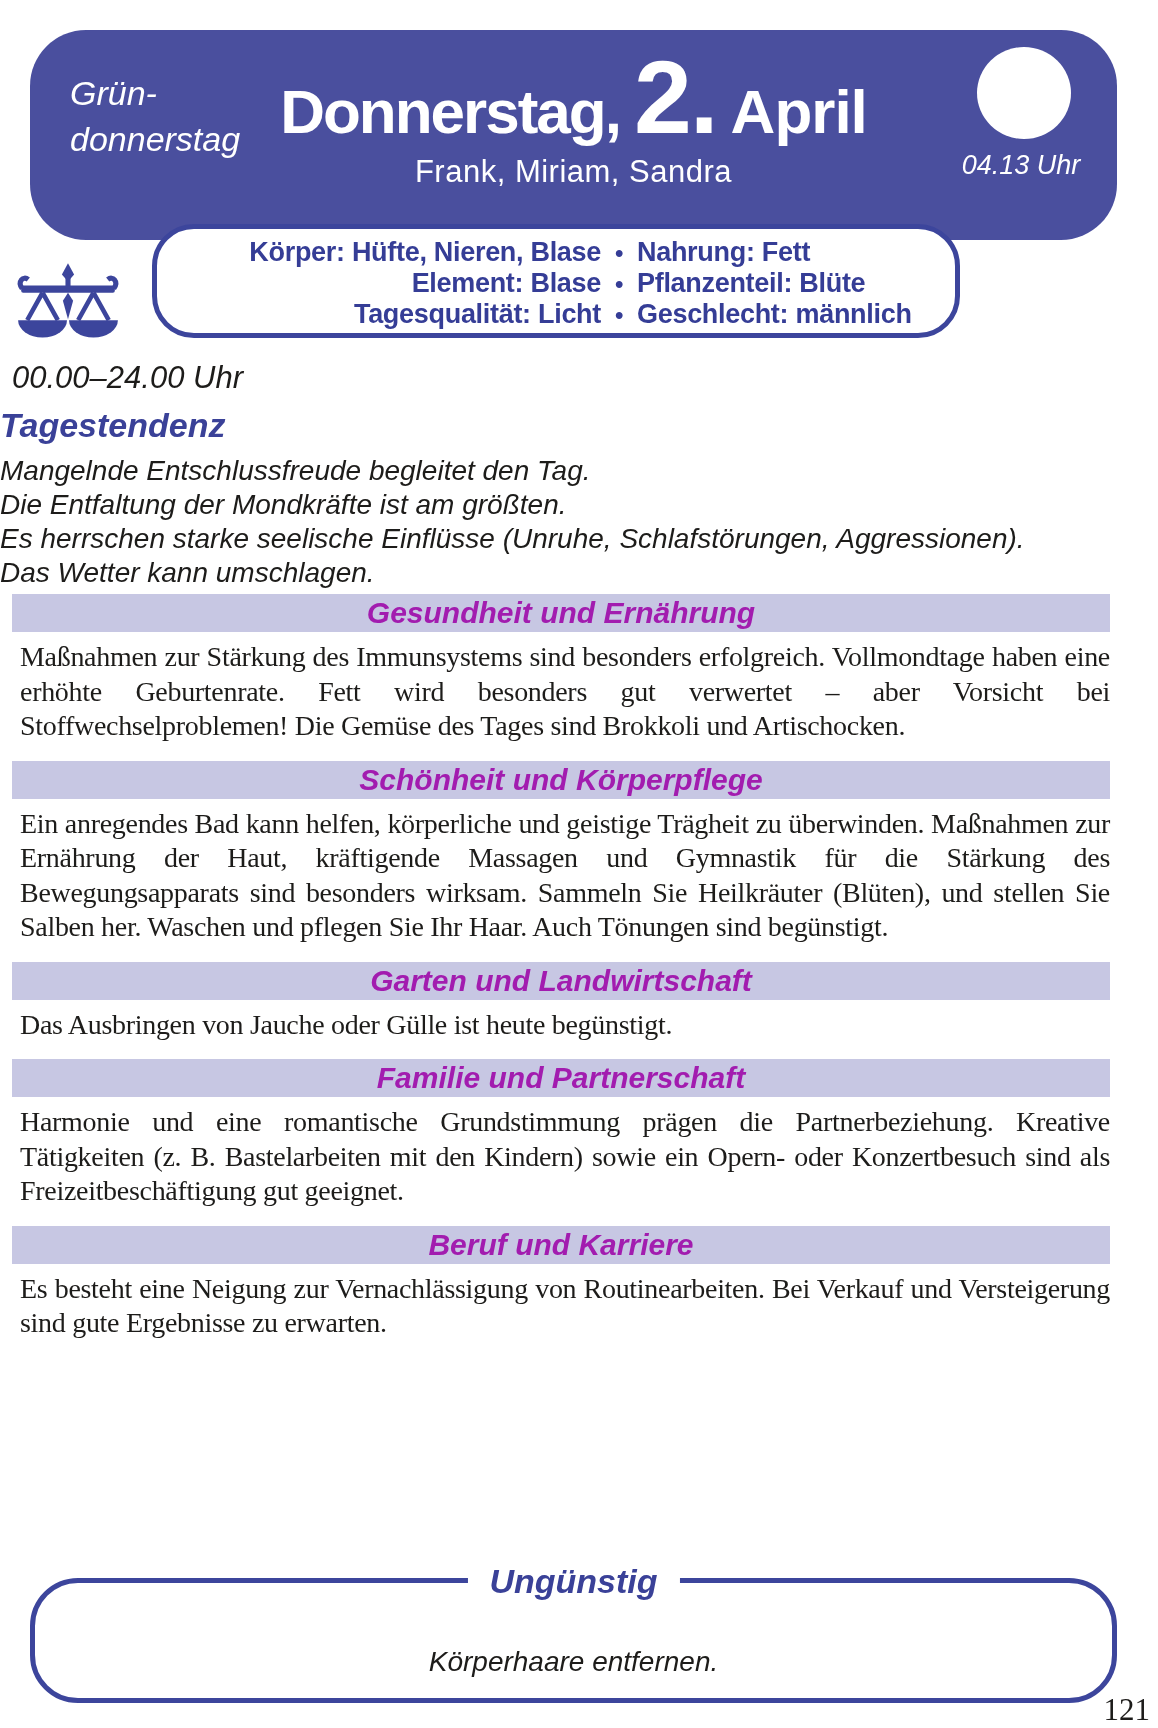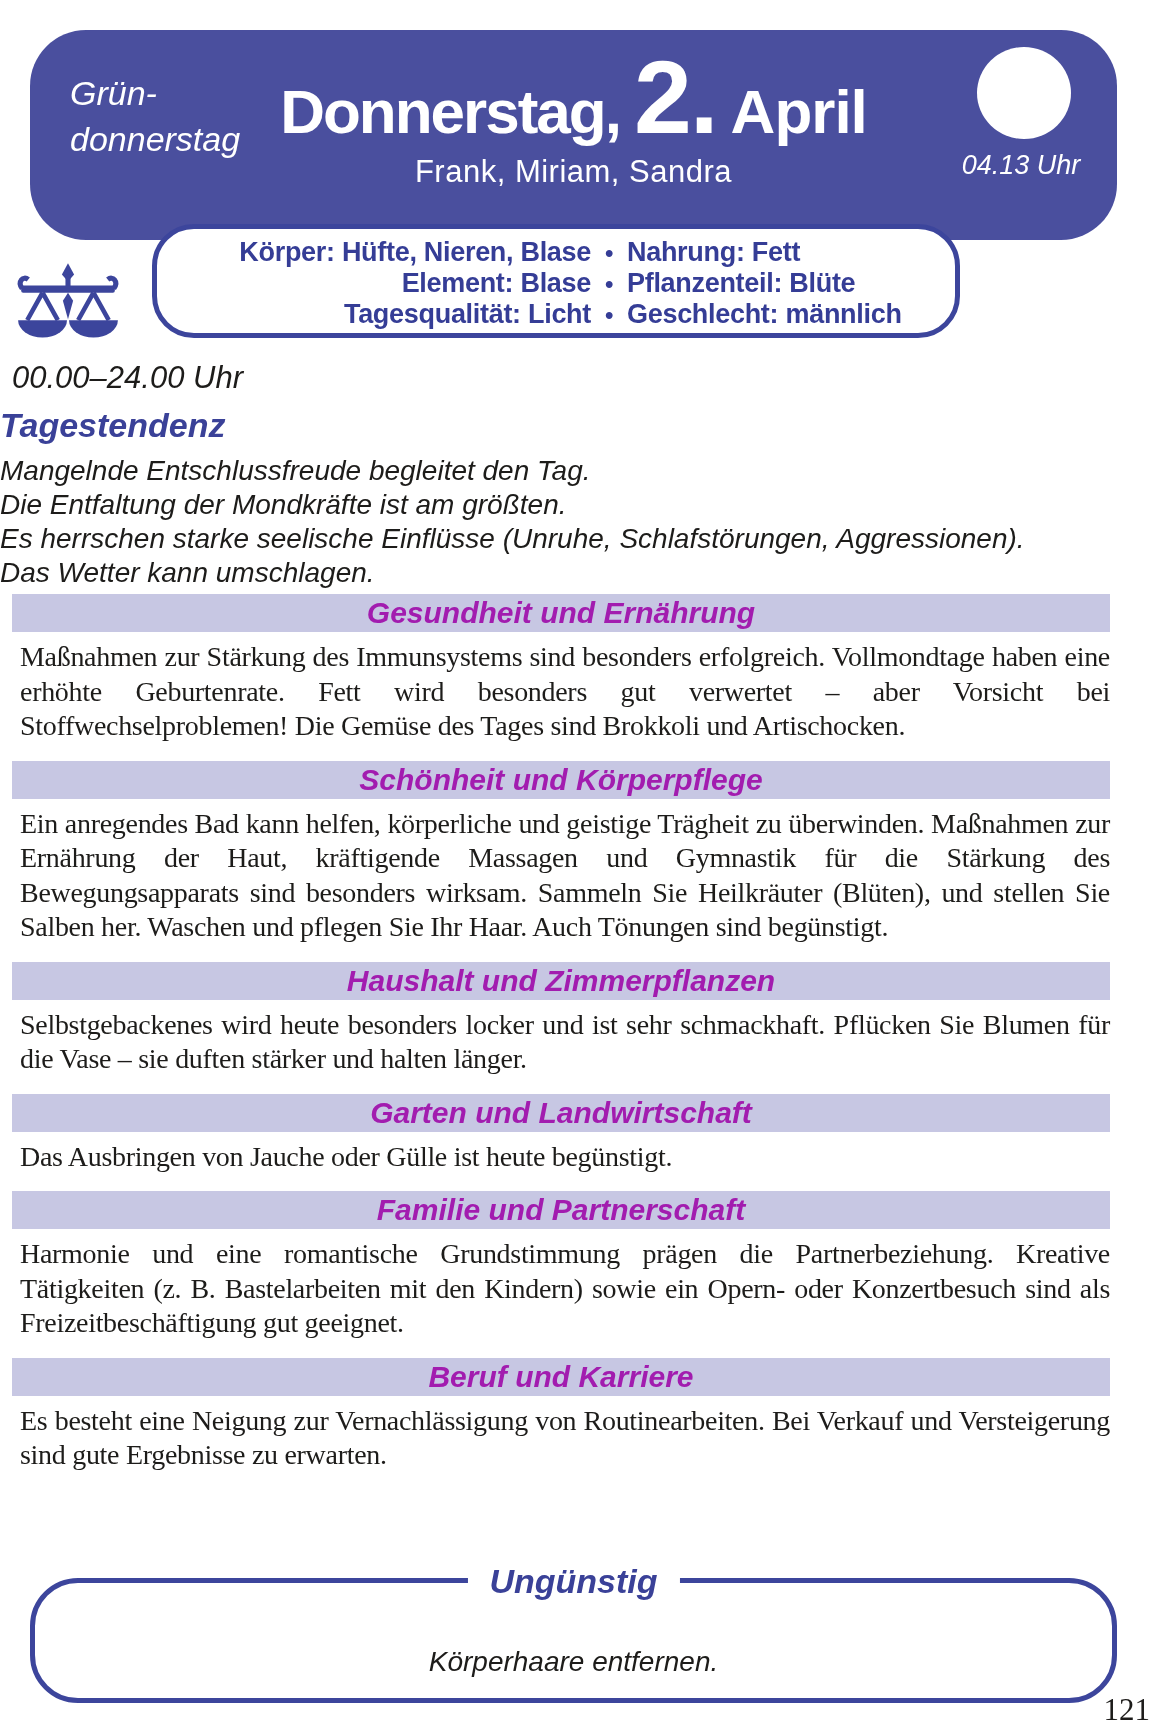--- a/index.html
+++ b/index.html
@@ -33,21 +33,21 @@
   }
   .moon-time{
     position:absolute;right:6px;top:120px;width:180px;text-align:center;color:#fff;
     font-style:italic;font-size:27px;
   }
   
   .info-box{
     position:absolute;left:152px;top:224px;width:808px;height:114px;z-index:2;
     background:#fff;border:5px solid #3c459c;border-radius:42px;box-sizing:border-box;
     display:grid;grid-template-columns:420px 36px 1fr;grid-template-rows:repeat(3,1fr);
-    align-items:center;padding:8px 14px;color:#353d96;font-weight:bold;
+    align-items:center;padding:8px 24px;color:#353d96;font-weight:bold;
     font-size:27px;letter-spacing:-.3px;
   }
   .info-left{text-align:right;}
   .info-dot{text-align:center;font-size:24px;}
   .info-right{text-align:left;}
   
   .zodiac{position:absolute;left:12px;top:262px;width:112px;height:94px;}
   .time-range{
     position:absolute;left:12px;top:360px;font-style:italic;font-size:31px;color:#1d1c1a;
   }
@@ -144,24 +144,20 @@
   <div class="sections">
     <section>
       <div class="bar">Gesundheit und Ernährung</div>
       <p class="sect-body">Maßnahmen zur Stärkung des Immunsystems sind besonders erfolgreich. Vollmondtage haben eine erhöhte Geburtenrate. Fett wird besonders gut verwertet – aber Vorsicht bei Stoffwechselproblemen! Die Gemüse des Tages sind Brokkoli und Artischocken.</p>
     </section>
     <section>
       <div class="bar">Schönheit und Körperpflege</div>
       <p class="sect-body">Ein anregendes Bad kann helfen, körperliche und geistige Trägheit zu überwinden. Maßnahmen zur Ernährung der Haut, kräftigende Massagen und Gymnastik für die Stärkung des Bewegungsapparats sind besonders wirksam. Sammeln Sie Heilkräuter (Blüten), und stellen Sie Salben her. Waschen und pflegen Sie Ihr Haar. Auch Tönungen sind begünstigt.</p>
     </section>
     <section>
-      <div class="bar">Haushalt und Zimmerpflanzen</div>
-      <p class="sect-body">Selbstgebackenes wird heute besonders locker und ist sehr schmackhaft. Pflücken Sie Blumen für die Vase – sie duften stärker und halten länger.</p>
-    </section>
-    <section>
       <div class="bar">Garten und Landwirtschaft</div>
       <p class="sect-body">Das Ausbringen von Jauche oder Gülle ist heute begünstigt.</p>
     </section>
     <section>
       <div class="bar">Familie und Partnerschaft</div>
       <p class="sect-body">Harmonie und eine romantische Grundstimmung prägen die Partnerbeziehung. Kreative Tätigkeiten (z. B. Bastelarbeiten mit den Kindern) sowie ein Opern- oder Konzertbesuch sind als Freizeitbeschäftigung gut geeignet.</p>
     </section>
     <section>
       <div class="bar">Beruf und Karriere</div>
       <p class="sect-body">Es besteht eine Neigung zur Vernachlässigung von Routinearbeiten. Bei Verkauf und Versteigerung sind gute Ergebnisse zu erwarten.</p>

